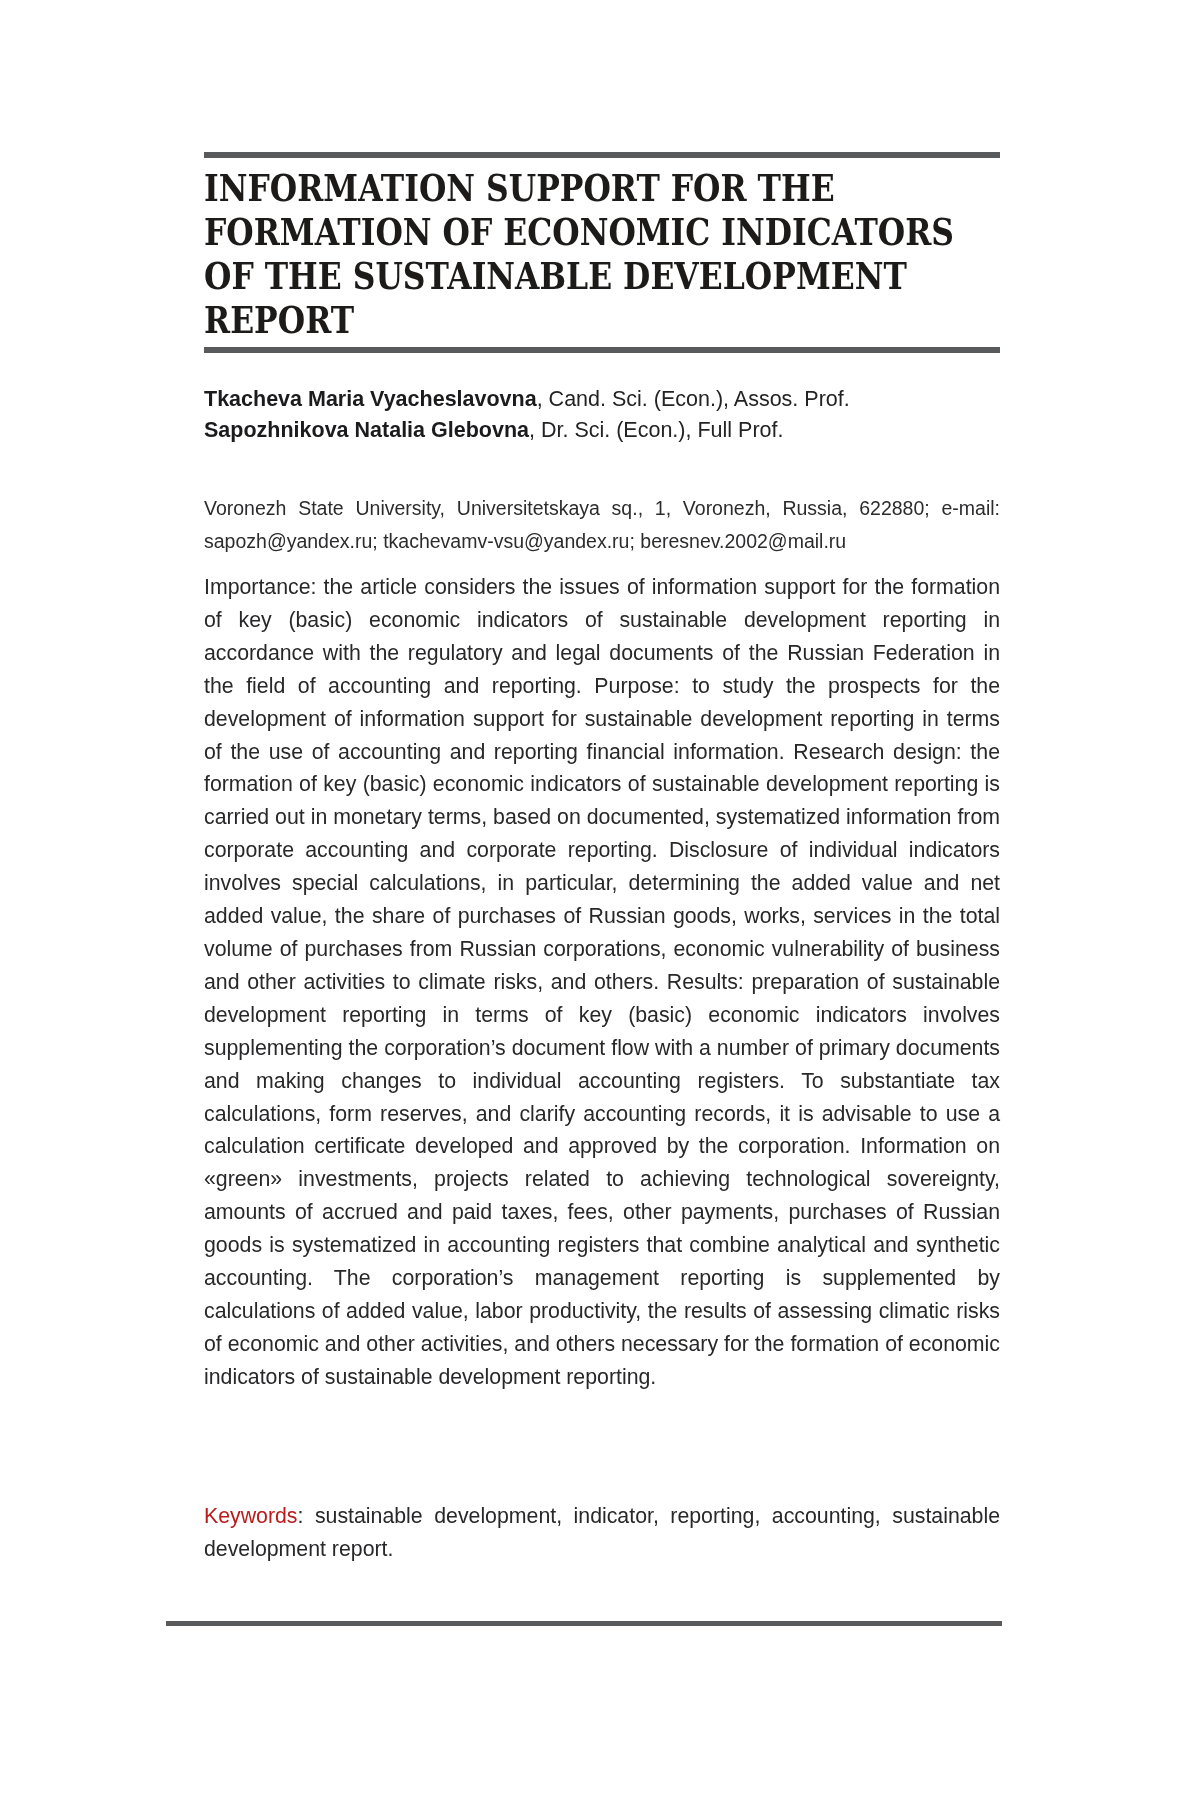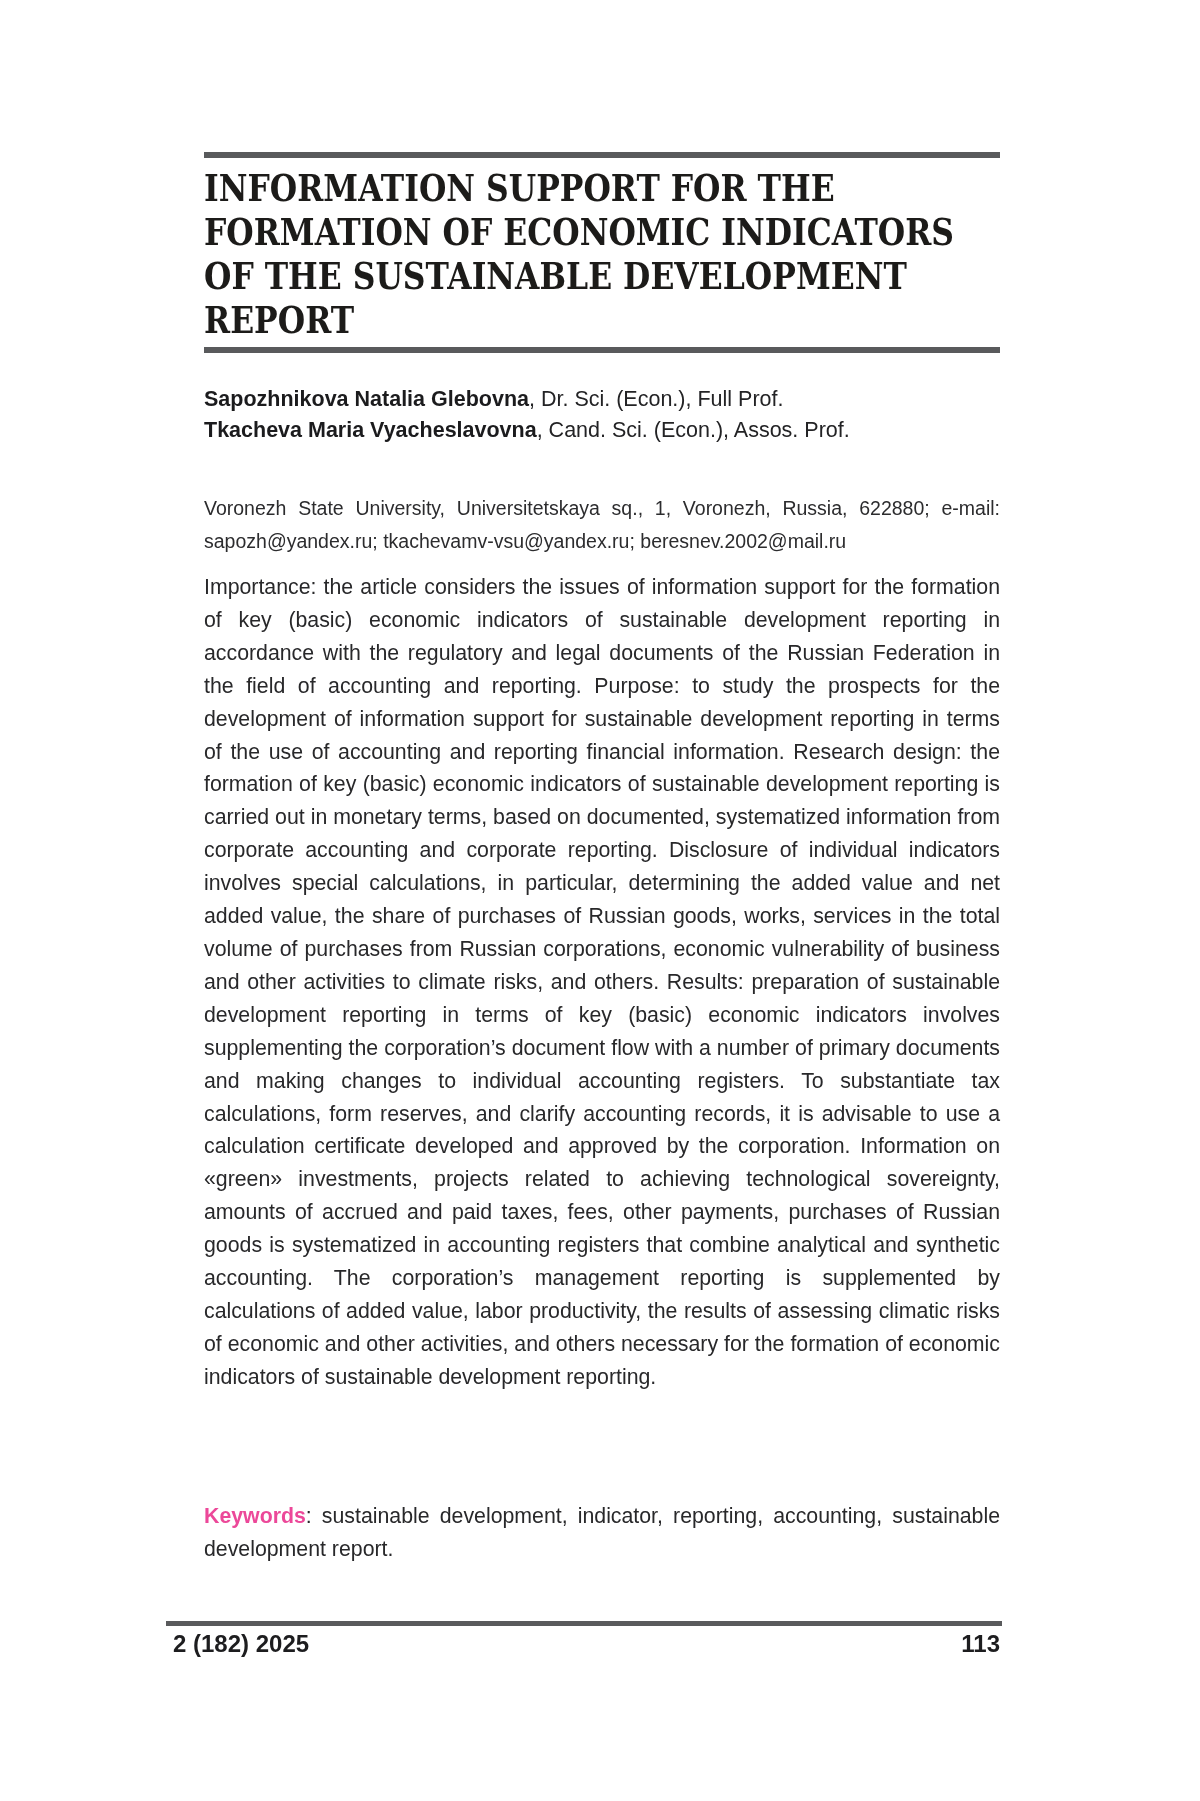--- a/index.html
+++ b/index.html
@@ -47,21 +47,21 @@
     margin: 0;
   }
   .italic { }
 
   .keywords {
     position: absolute; left: 204px; top: 1500px; width: 796px;
     font-size: 21.3px; line-height: 32.9px;
     text-align: justify; color: #28282a;
     margin: 0;
   }
-  .keywords-label { font-weight: bold; color: #ec4899; margin-top: 41px; }
+  .keywords-label { font-weight: normal; color: #b91c1c; margin-top: 41px; }
 
   .footer-rule { position: absolute; left: 166px; top: 1621px; width: 836px; height: 5px; background: #595a5c; }
   .footer-row {
     position: absolute; left: 173px; top: 1630px; width: 827px;
     display: flex; justify-content: space-between; align-items: flex-start;
     font-weight: bold; font-size: 24px; color: #1d1d1f;
   }
 </style>
 </head>
 <body>
@@ -73,32 +73,28 @@
   <div class="title-block">
     <div class="title-line">INFORMATION SUPPORT FOR THE</div>
     <div class="title-line">FORMATION OF ECONOMIC INDICATORS</div>
     <div class="title-line">OF THE SUSTAINABLE DEVELOPMENT</div>
     <div class="title-line">REPORT</div>
   </div>
 
   <div class="rule rule-title-bottom"></div>
 
   <div class="authors-block">
+    <div><span class="author-name">Tkacheva Maria Vyacheslavovna</span><span>, Cand. Sci. (Econ.), Assos. Prof.</span></div>
     <div><span class="author-name">Sapozhnikova Natalia Glebovna</span><span>, Dr. Sci. (Econ.), Full Prof.</span></div>
-    <div><span class="author-name">Tkacheva Maria Vyacheslavovna</span><span>, Cand. Sci. (Econ.), Assos. Prof.</span></div>
   </div>
 
   <div class="affiliation">Voronezh State University, Universitetskaya sq., 1, Voronezh, Russia, 622880; e-mail: sapozh@yandex.ru; tkachevamv-vsu@yandex.ru; beresnev.2002@mail.ru</div>
 
   <p class="abstract"><span class="italic">Importance</span><span>: the article considers the issues of information support for the formation of key (basic) economic indicators of sustainable development reporting in accordance with the regulatory and legal documents of the Russian Federation in the field of accounting and reporting. </span><span class="italic">Purpose</span><span>: to study the prospects for the development of information support for sustainable development reporting in terms of the use of accounting and reporting financial information. </span><span class="italic">Research design</span><span>: the formation of key (basic) economic indicators of sustainable development reporting is carried out in monetary terms, based on documented, systematized information from corporate accounting and corporate reporting. Disclosure of individual indicators involves special calculations, in particular, determining the added value and net added value, the share of purchases of Russian goods, works, services in the total volume of purchases from Russian corporations, economic vulnerability of business and other activities to climate risks, and others. </span><span class="italic">Results</span><span>: preparation of sustainable development reporting in terms of key (basic) economic indicators involves supplementing the corporation’s document flow with a number of primary documents and making changes to individual accounting registers. To substantiate tax calculations, form reserves, and clarify accounting records, it is advisable to use a calculation certificate developed and approved by the corporation. Information on «green» investments, projects related to achieving technological sovereignty, amounts of accrued and paid taxes, fees, other payments, purchases of Russian goods is systematized in accounting registers that combine analytical and synthetic accounting. The corporation’s management reporting is supplemented by calculations of added value, labor productivity, the results of assessing climatic risks of economic and other activities, and others necessary for the formation of economic indicators of sustainable development reporting.</span></p>
 
   <p class="keywords">
     <span class="keywords-label">Keywords</span><span>: sustainable development, indicator, reporting, accounting, sustainable development report.</span>
   </p>
 
   <div class="footer-rule"></div>
 
-  <div class="footer-row">
-    <span>2 (182) 2025</span>
-    <span>113</span>
-  </div>
 
 </div>
 
 </body></html>

